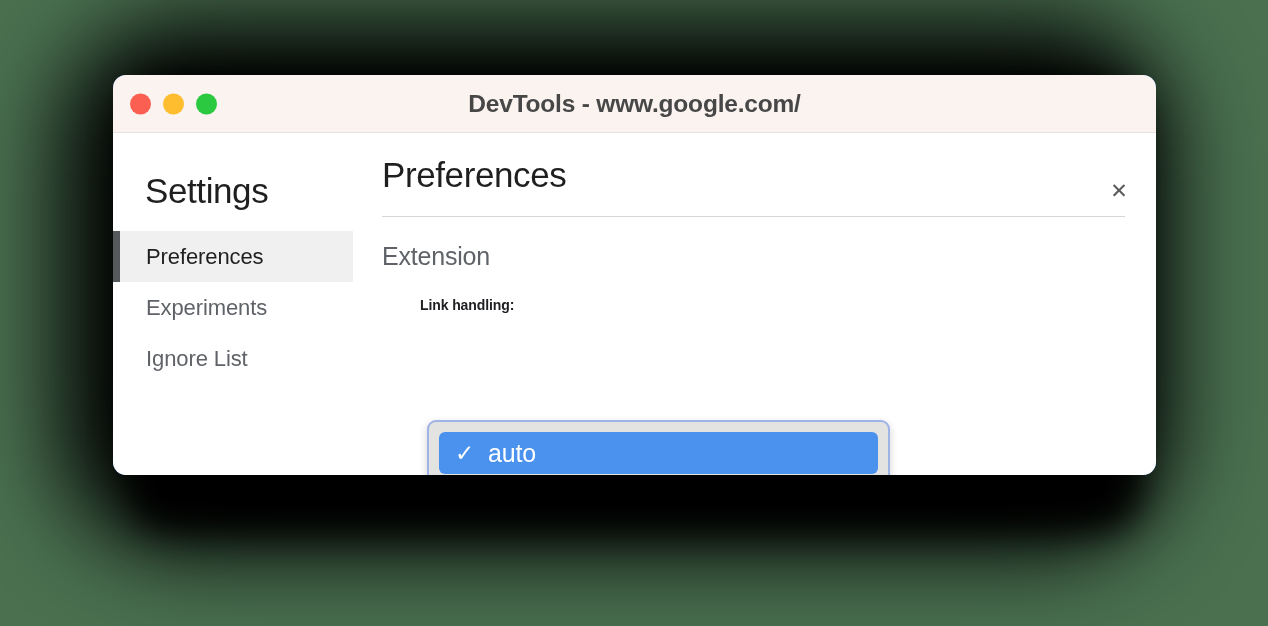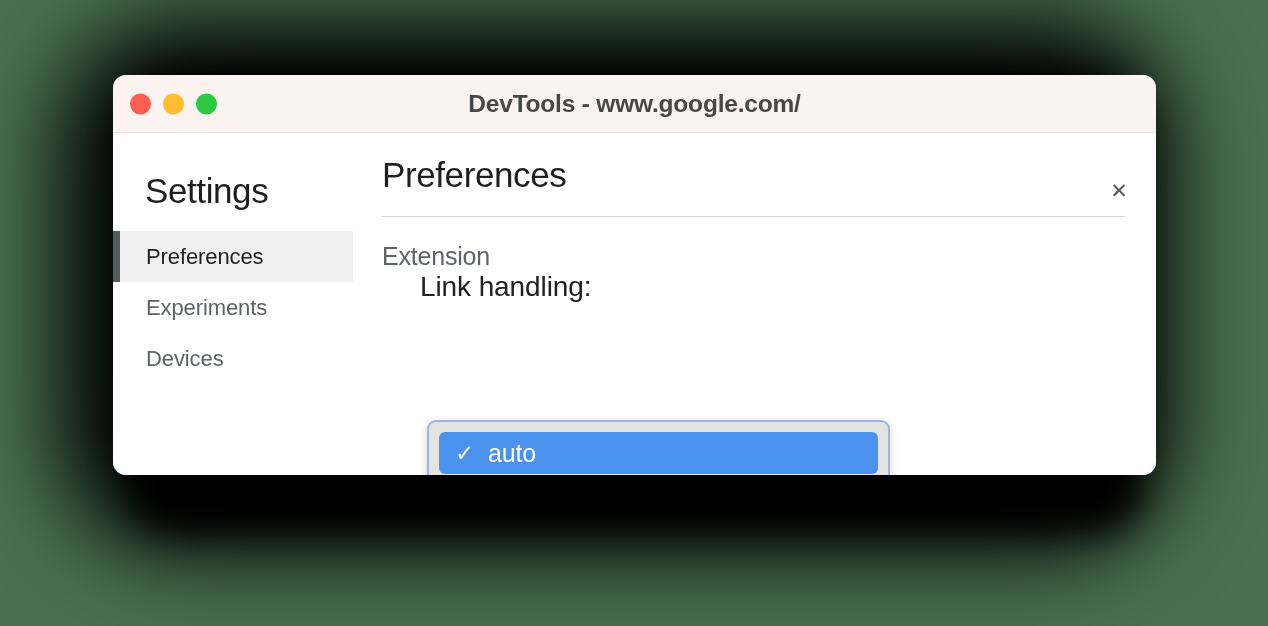--- a/index.html
+++ b/index.html
@@ -175,24 +175,26 @@
     background: #d6d6d8;
   }
   .section-title {
     font-size: 25px;
     color: #5f6368;
     padding-left: 14px;
     margin-top: 25px;
     letter-spacing: -0.2px;
   }
   .field-label {
-    font-size: 28px;
+    font-size: 14px;
     color: #202124;
     padding-left: 52px;
+    margin-top: 26px;
     letter-spacing: -0.1px;
+    font-weight: bold;
   }
 
   
   .select-popup {
     position: absolute;
     left: 314px;
     top: 287px;
     width: 463px;
     background: #e3e3e1;
     border: 2.5px solid #9fb3e6;
@@ -250,21 +252,21 @@
       <div class="sidebar">
         <div class="sidebar-title">Settings</div>
 
         <div class="nav-item selected">
           <span>Preferences</span>
         </div>
         <div class="nav-item">
           <span>Experiments</span>
         </div>
         <div class="nav-item">
-          <span>Devices</span>
+          <span>Ignore List</span>
         </div>
       </div>
 
       <div class="panel">
         <div class="panel-title">Preferences</div>
         <div class="panel-divider"></div>
         <div class="section-title">Extension</div>
         <div class="field-label">Link handling:</div>
       </div>
 

